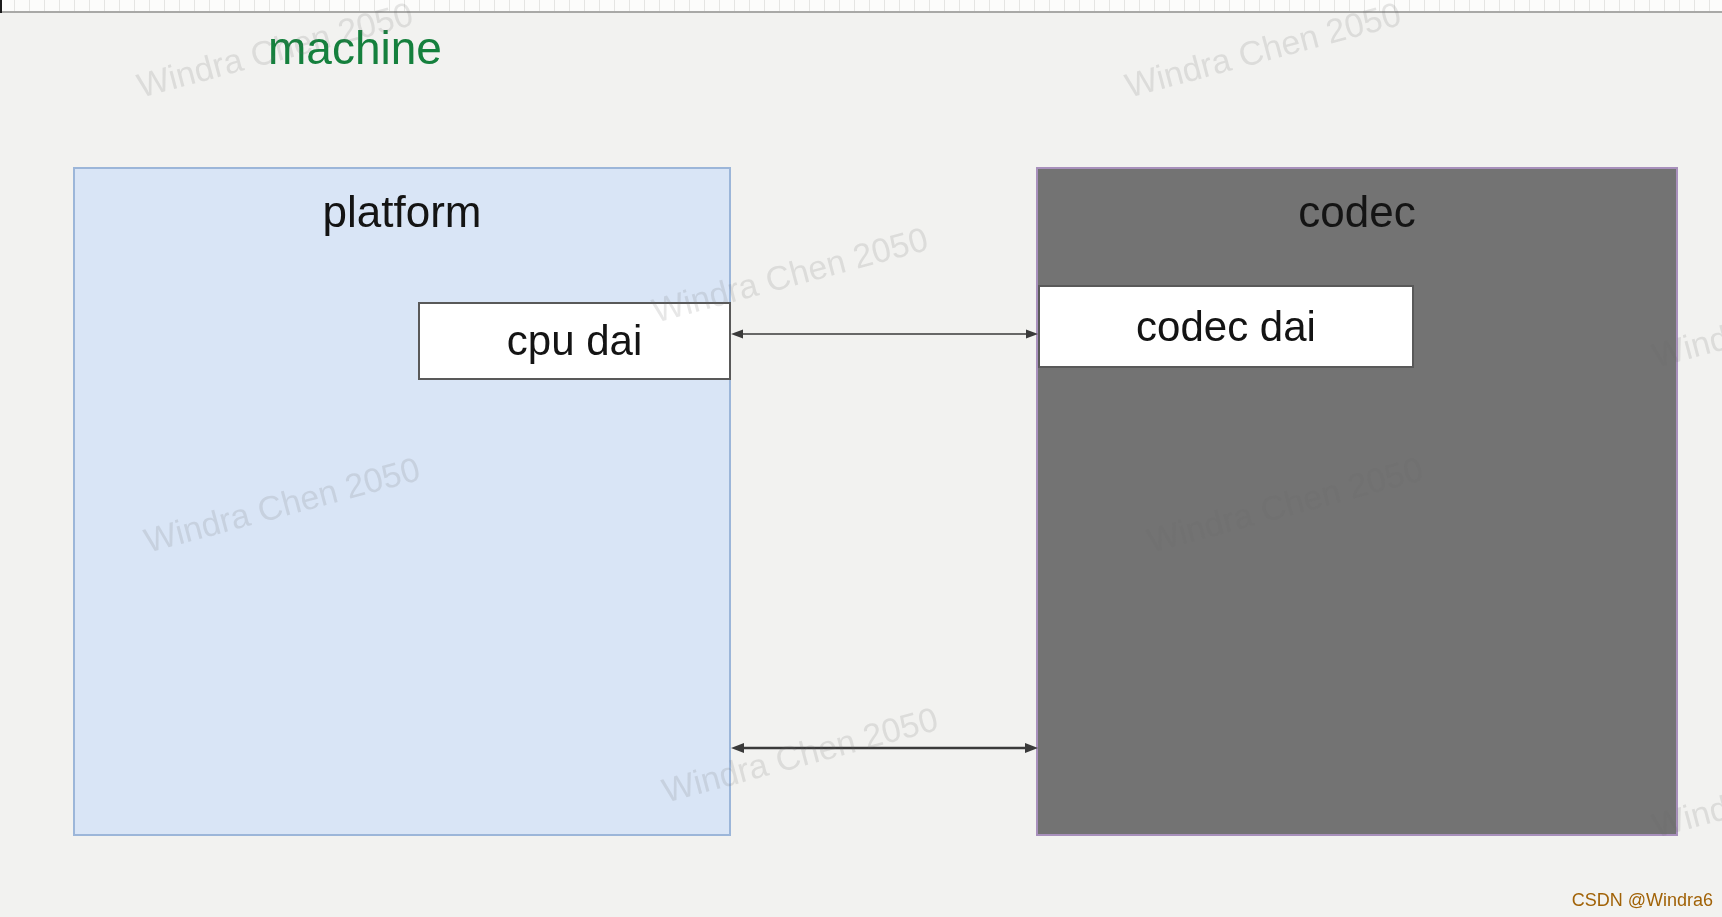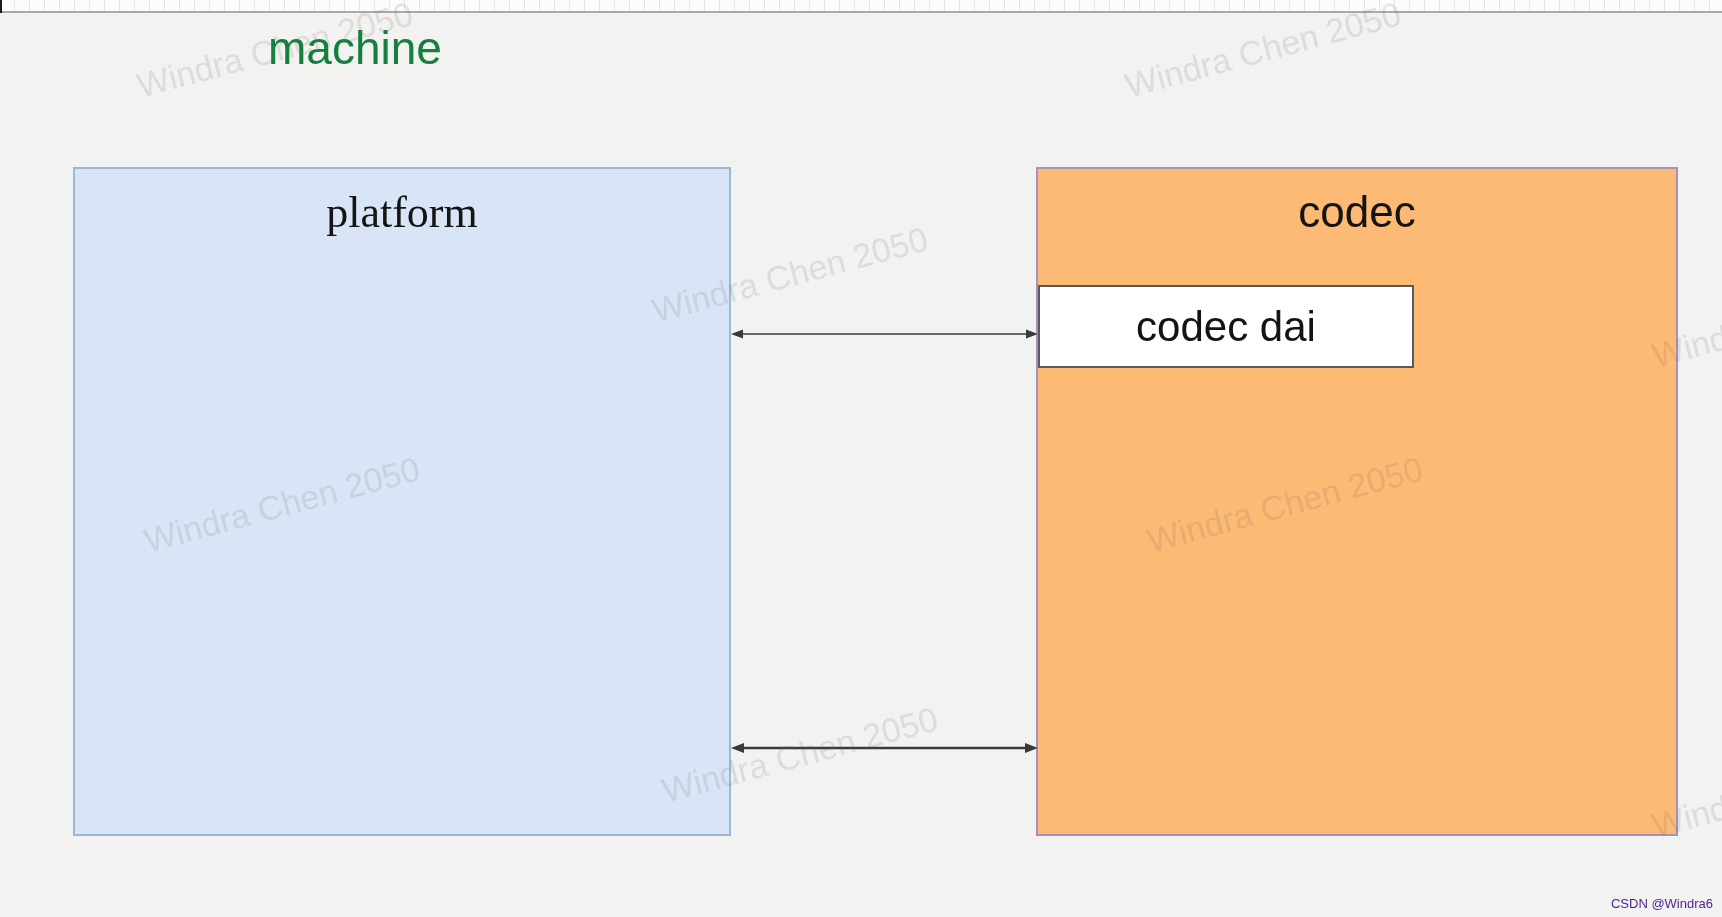--- a/index.html
+++ b/index.html
@@ -47,26 +47,25 @@
   .node {
     position: absolute;
     box-sizing: border-box;
     z-index: 2;
   }
   .platform-box {
     left: 73px; top: 167px;
     width: 658px; height: 669px;
     background: #d9e5f6;
     border: 2px solid #9cb6d9;
-    font-family: Liberation Serif, serif;
   }
   .codec-box {
     left: 1036px; top: 167px;
     width: 642px; height: 669px;
-    background: #fdba74;
+    background: #737373;
     border: 2px solid #a890bc;
   }
   .node-label {
     position: absolute;
     left: 0; top: 18px;
     width: 100%;
     text-align: center;
     font-size: 44px;
     color: #141414;
   }
@@ -124,22 +123,22 @@
   .wm3 { left: 790px;  top: 275px; }
   .wm4 { left: 282px;  top: 505px; }
   .wm5 { left: 1285px; top: 505px; }
   .wm6 { left: 800px;  top: 755px; }
   .wm7 { left: 1790px; top: 320px; }
   .wm8 { left: 1790px; top: 790px; }
 
   .csdn-watermark {
     position: absolute;
     right: 9px; bottom: 6px;
-    font-size: 13px;
-    color: #4c1d95;
+    font-size: 18px;
+    color: #a16207;
     z-index: 6;
   }
 </style>
 </head>
 <body>
 
 <div id="stage">
 
   <div class="ruler"></div>
   <div class="ruler-corner"></div>
@@ -156,20 +155,23 @@
   <div class="machine-title">machine</div>
 
   <div class="node platform-box">
     <div class="node-label">platform</div>
   </div>
 
   <div class="node codec-box">
     <div class="node-label">codec</div>
   </div>
 
+  <div class="dai-box cpu-dai-box">
+    <span>cpu dai</span>
+  </div>
 
   <div class="dai-box codec-dai-box">
     <span>codec dai</span>
   </div>
 
   <svg class="bus-arrow i2s-arrow" width="307" height="14" viewBox="0 0 307 14">
     <line x1="10" y1="7" x2="297" y2="7" stroke="#3a3a3a" stroke-width="1.6"></line>
     <polygon points="0,7 12,2.5 12,11.5" fill="#3a3a3a"></polygon>
     <polygon points="307,7 295,2.5 295,11.5" fill="#3a3a3a"></polygon>
   </svg>

